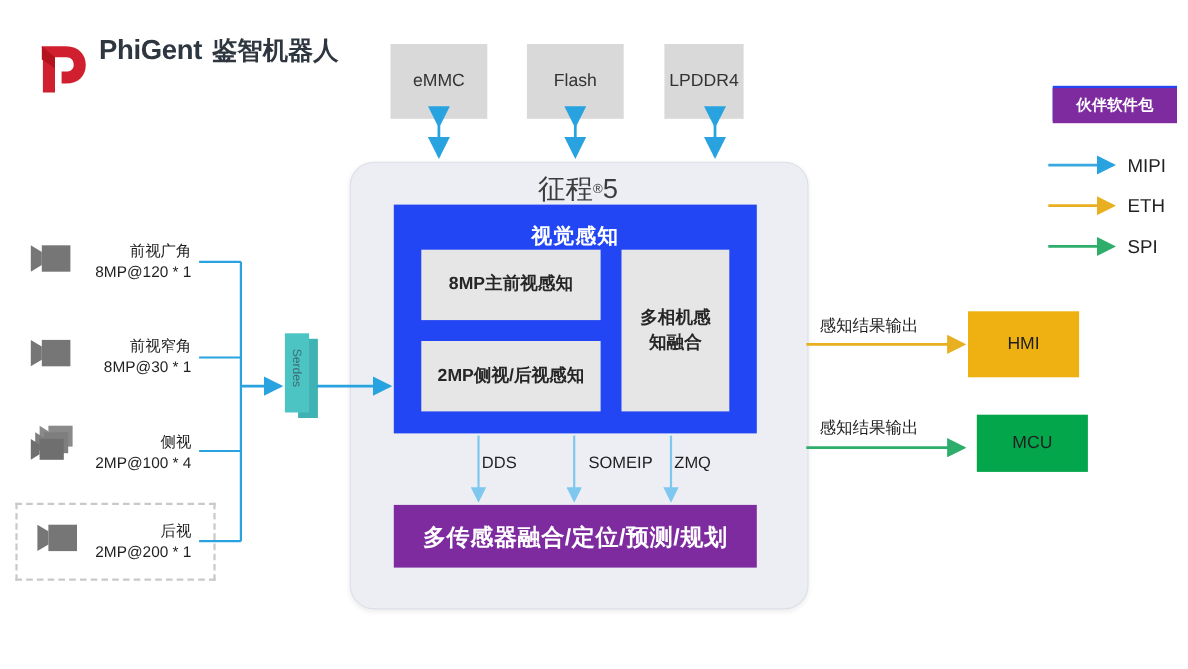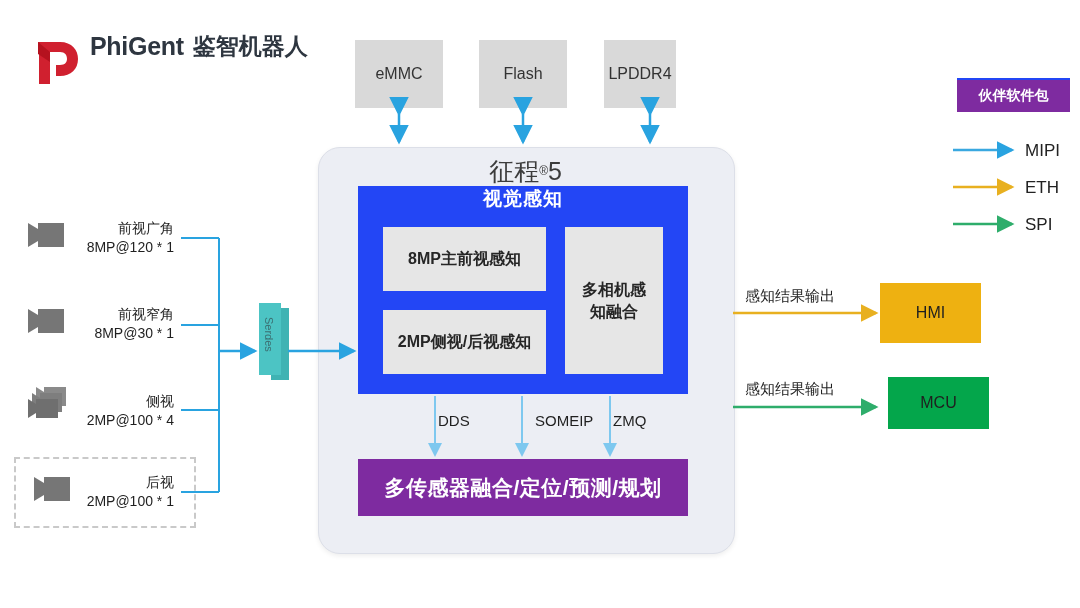--- a/index.html
+++ b/index.html
@@ -137,21 +137,21 @@
 <div class="abs mem-box" style="left:479px; top:40px; width:88px; height:68px;">Flash</div>
 <div class="abs mem-box" style="left:604px; top:40px; width:72px; height:68px;">LPDDR4</div>
 
 <div class="abs soc-shell" style="left:318px; top:147px; width:415px; height:405px;"></div>
 
 <div class="abs" id="soc-title" style="left:318px; top:155px; width:415px;">
   <span>征程</span><sup>®</sup><span>5</span>
 </div>
 
 <div class="abs" id="perception-block" style="left:358px; top:186px; width:330px; height:208px;">
-  <div id="perception-title" style="margin-top:0;">视觉感知</div>
+  <div id="perception-title" style="margin-top:16px;">视觉感知</div>
 </div>
 
 <div class="abs inner-gray" style="left:383px; top:227px; width:163px; height:64px;">8MP主前视感知</div>
 <div class="abs inner-gray" style="left:383px; top:310px; width:163px; height:64px;">2MP侧视/后视感知</div>
 <div class="abs inner-gray" style="left:565px; top:227px; width:98px; height:147px; white-space:pre-line;">多相机感
 知融合</div>
 
 <div class="abs bus-label" style="left:438px; top:412px;">DDS</div>
 <div class="abs bus-label" style="left:524px; top:412px;padding-left:11px;">SOMEIP</div>
 <div class="abs bus-label" style="left:613px; top:412px;">ZMQ</div>
@@ -196,21 +196,21 @@
   <div>侧视</div>
   <div class="cam-sub">2MP@100 * 4</div>
 </div>
 
 <svg class="abs" style="left:32px; top:473px;" width="40" height="32" viewBox="0 0 40 32">
   <rect x="12" y="4" width="26" height="24" fill="#767676"></rect>
   <path d="M12 10 L2 4 L2 28 L12 22 Z" fill="#767676"></path>
 </svg>
 <div class="abs cam-label" style="left:66px; top:473px; width:108px;">
   <div>后视</div>
-  <div class="cam-sub">2MP@100 * 1</div>
+  <div class="cam-sub">2MP@200 * 1</div>
 </div>
 
 <div class="abs" id="serdes-shadow" style="left:271px; top:308px; width:18px; height:72px;"></div>
 <div class="abs" id="serdes" style="left:259px; top:303px; width:22px; height:72px;"></div>
 <div class="abs" style="left:259px; top:303px; width:22px; height:72px;">
   <span id="serdes-label" style="left:16px; top:14px;">Serdes</span>
 </div>
 
 <div class="abs out-label" style="left:745px; top:287px;">感知结果输出</div>
 <div class="abs" id="hmi-box" style="left:880px; top:283px; width:101px; height:60px;">HMI</div>

